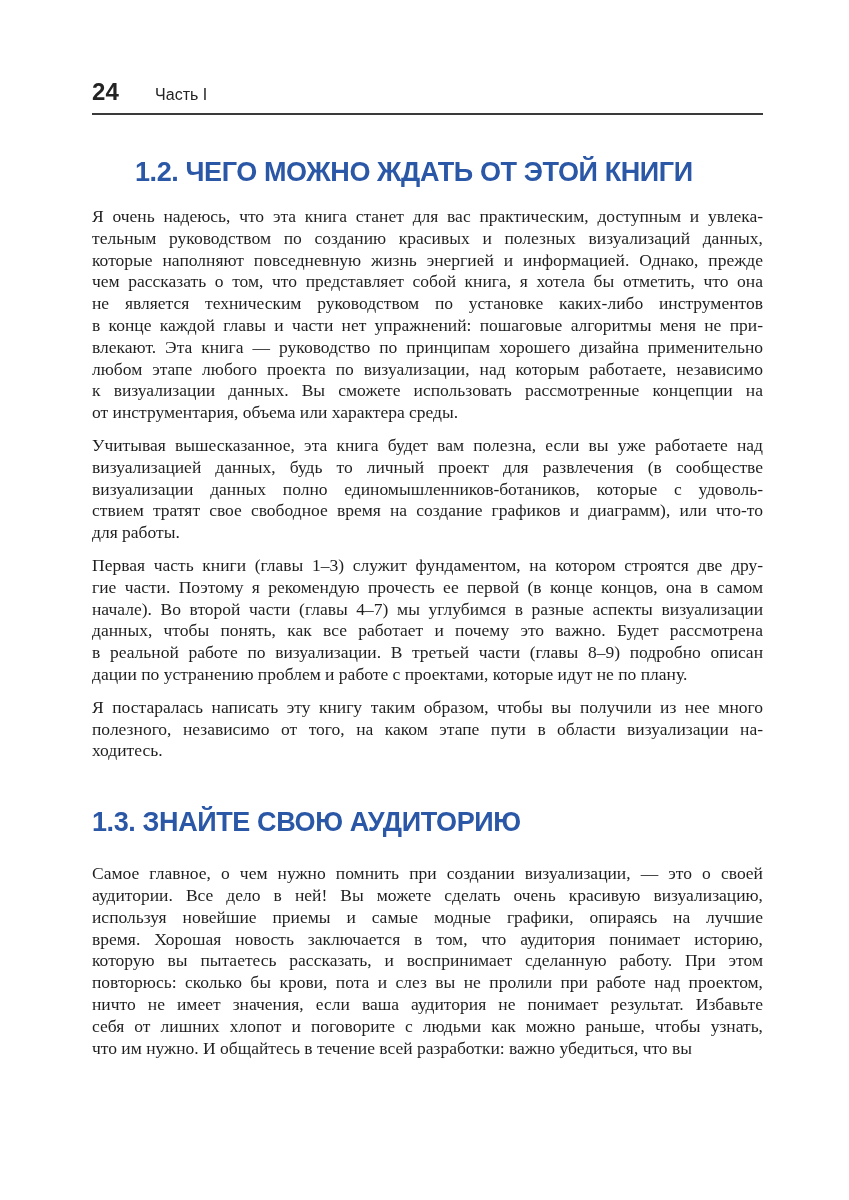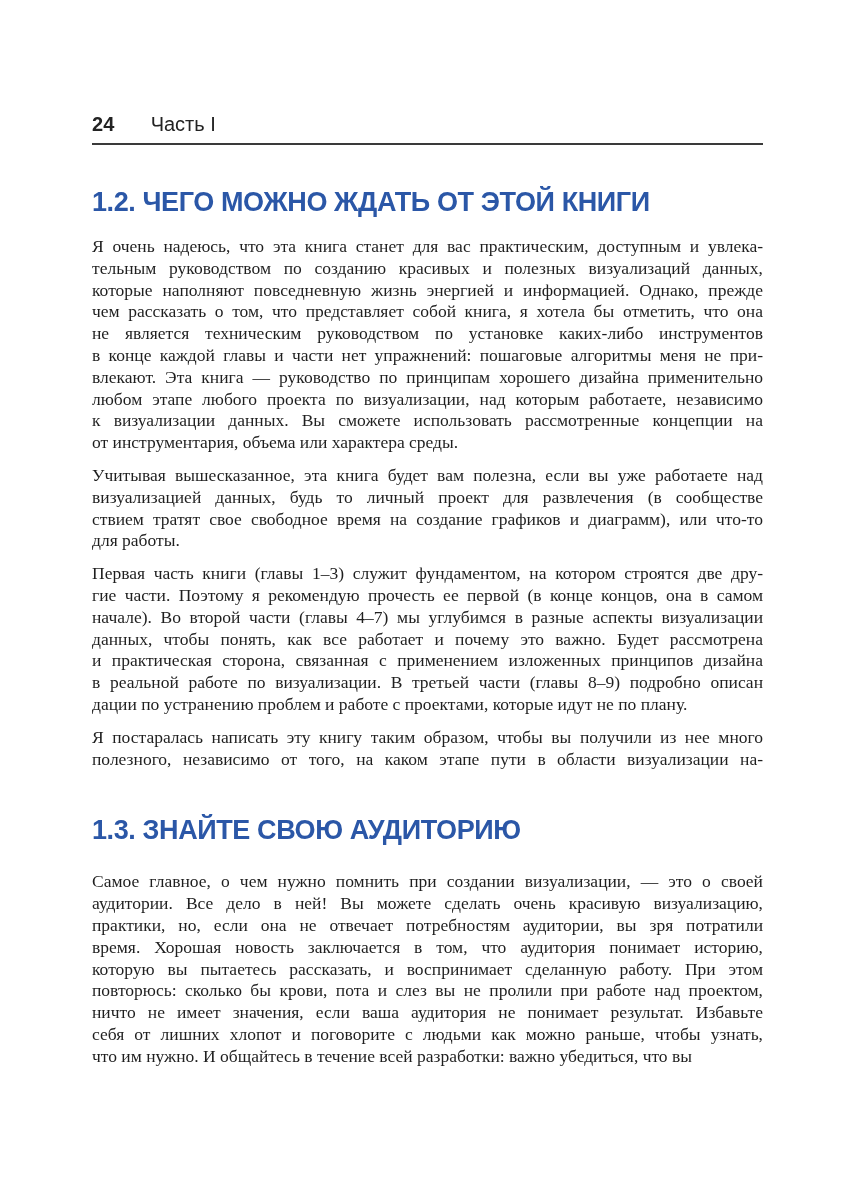--- a/index.html
+++ b/index.html
@@ -19,45 +19,44 @@
     background: #ffffff;
   }
   
   .running-header {
     display: flex;
     align-items: baseline;
     font-family: "Liberation Sans", "DejaVu Sans", sans-serif;
     color: #232323;
   }
   .page-number {
-    font-size: 20px;
+    font-size: 24px;
     font-weight: 700;
     letter-spacing: 0.2px;
-    margin-top: 35px;
   }
   .part-label {
-    font-size: 20px;
+    font-size: 16px;
     font-weight: 400;
     margin-left: 36px;
   }
   .header-rule {
     height: 0;
     border-bottom: 2px solid #3a3a3a;
     margin-top: 7px;
   }
   
   .section-heading {
     font-family: "Liberation Sans", "DejaVu Sans", sans-serif;
     font-weight: 700;
     font-size: 27px;
     line-height: 30px;
     letter-spacing: -0.4px;
     color: #2b57a7;
   }
-  .section-heading.first { margin-top: 42px; margin-bottom: 19px; }
+  .section-heading.first { margin-top: 42px; margin-bottom: 19px; margin-left: 43px; }
   .section-heading.second { margin-top: 45px; margin-bottom: 26px; }
   
   .para { margin-bottom: 11px; }
   .para .line {
     font-size: 17.5px;
     line-height: 21.8px;
     text-align: justify;
     text-align-last: justify;
     white-space: normal;
   }
@@ -84,43 +83,44 @@
       <div class="line">не является техническим руководством по установке каких-либо инструментов</div>
       <div class="line">в конце каждой главы и части нет упражнений: пошаговые алгоритмы меня не при-</div>
       <div class="line">влекают. Эта книга — руководство по принципам хорошего дизайна применительно</div>
       <div class="line">любом этапе любого проекта по визуализации, над которым работаете, независимо</div>
       <div class="line">к визуализации данных. Вы сможете использовать рассмотренные концепции на</div>
       <div class="line last">от инструментария, объема или характера среды.</div>
     </div>
   <div class="para">
       <div class="line">Учитывая вышесказанное, эта книга будет вам полезна, если вы уже работаете над</div>
       <div class="line">визуализацией данных, будь то личный проект для развлечения (в сообществе</div>
+      <div class="line">визуализации данных полно единомышленников-ботаников, которые с удоволь-</div>
       <div class="line">ствием тратят свое свободное время на создание графиков и диаграмм), или что-то</div>
       <div class="line last">для работы.</div>
     </div>
   <div class="para">
       <div class="line">Первая часть книги (главы 1–3) служит фундаментом, на котором строятся две дру-</div>
       <div class="line">гие части. Поэтому я рекомендую прочесть ее первой (в конце концов, она в самом</div>
       <div class="line">начале). Во второй части (главы 4–7) мы углубимся в разные аспекты визуализации</div>
       <div class="line">данных, чтобы понять, как все работает и почему это важно. Будет рассмотрена</div>
-      <div class="line">и практическая сторона, связанная с применением изложенных принципов дизайна</div>
       <div class="line">в реальной работе по визуализации. В третьей части (главы 8–9) подробно описан</div>
       <div class="line last">дации по устранению проблем и работе с проектами, которые идут не по плану.</div>
     </div>
   <div class="para">
       <div class="line">Я постаралась написать эту книгу таким образом, чтобы вы получили из нее много</div>
       <div class="line">полезного, независимо от того, на каком этапе пути в области визуализации на-</div>
+      <div class="line last">ходитесь.</div>
     </div>
 
   <h1 class="section-heading second">1.3. ЗНАЙТЕ СВОЮ АУДИТОРИЮ</h1>
 
   <div class="para">
       <div class="line">Самое главное, о чем нужно помнить при создании визуализации, — это о своей</div>
       <div class="line">аудитории. Все дело в ней! Вы можете сделать очень красивую визуализацию,</div>
-      <div class="line">практики, но, если она не отвечает потребностям аудитории, вы зря потратили</div>
+      <div class="line">используя новейшие приемы и самые модные графики, опираясь на лучшие</div>
       <div class="line">время. Хорошая новость заключается в том, что аудитория понимает историю,</div>
       <div class="line">которую вы пытаетесь рассказать, и воспринимает сделанную работу. При этом</div>
       <div class="line">повторюсь: сколько бы крови, пота и слез вы не пролили при работе над проектом,</div>
       <div class="line">ничто не имеет значения, если ваша аудитория не понимает результат. Избавьте</div>
       <div class="line">себя от лишних хлопот и поговорите с людьми как можно раньше, чтобы узнать,</div>
       <div class="line last">что им нужно. И общайтесь в течение всей разработки: важно убедиться, что вы</div>
     </div>
 
 </div>
 

